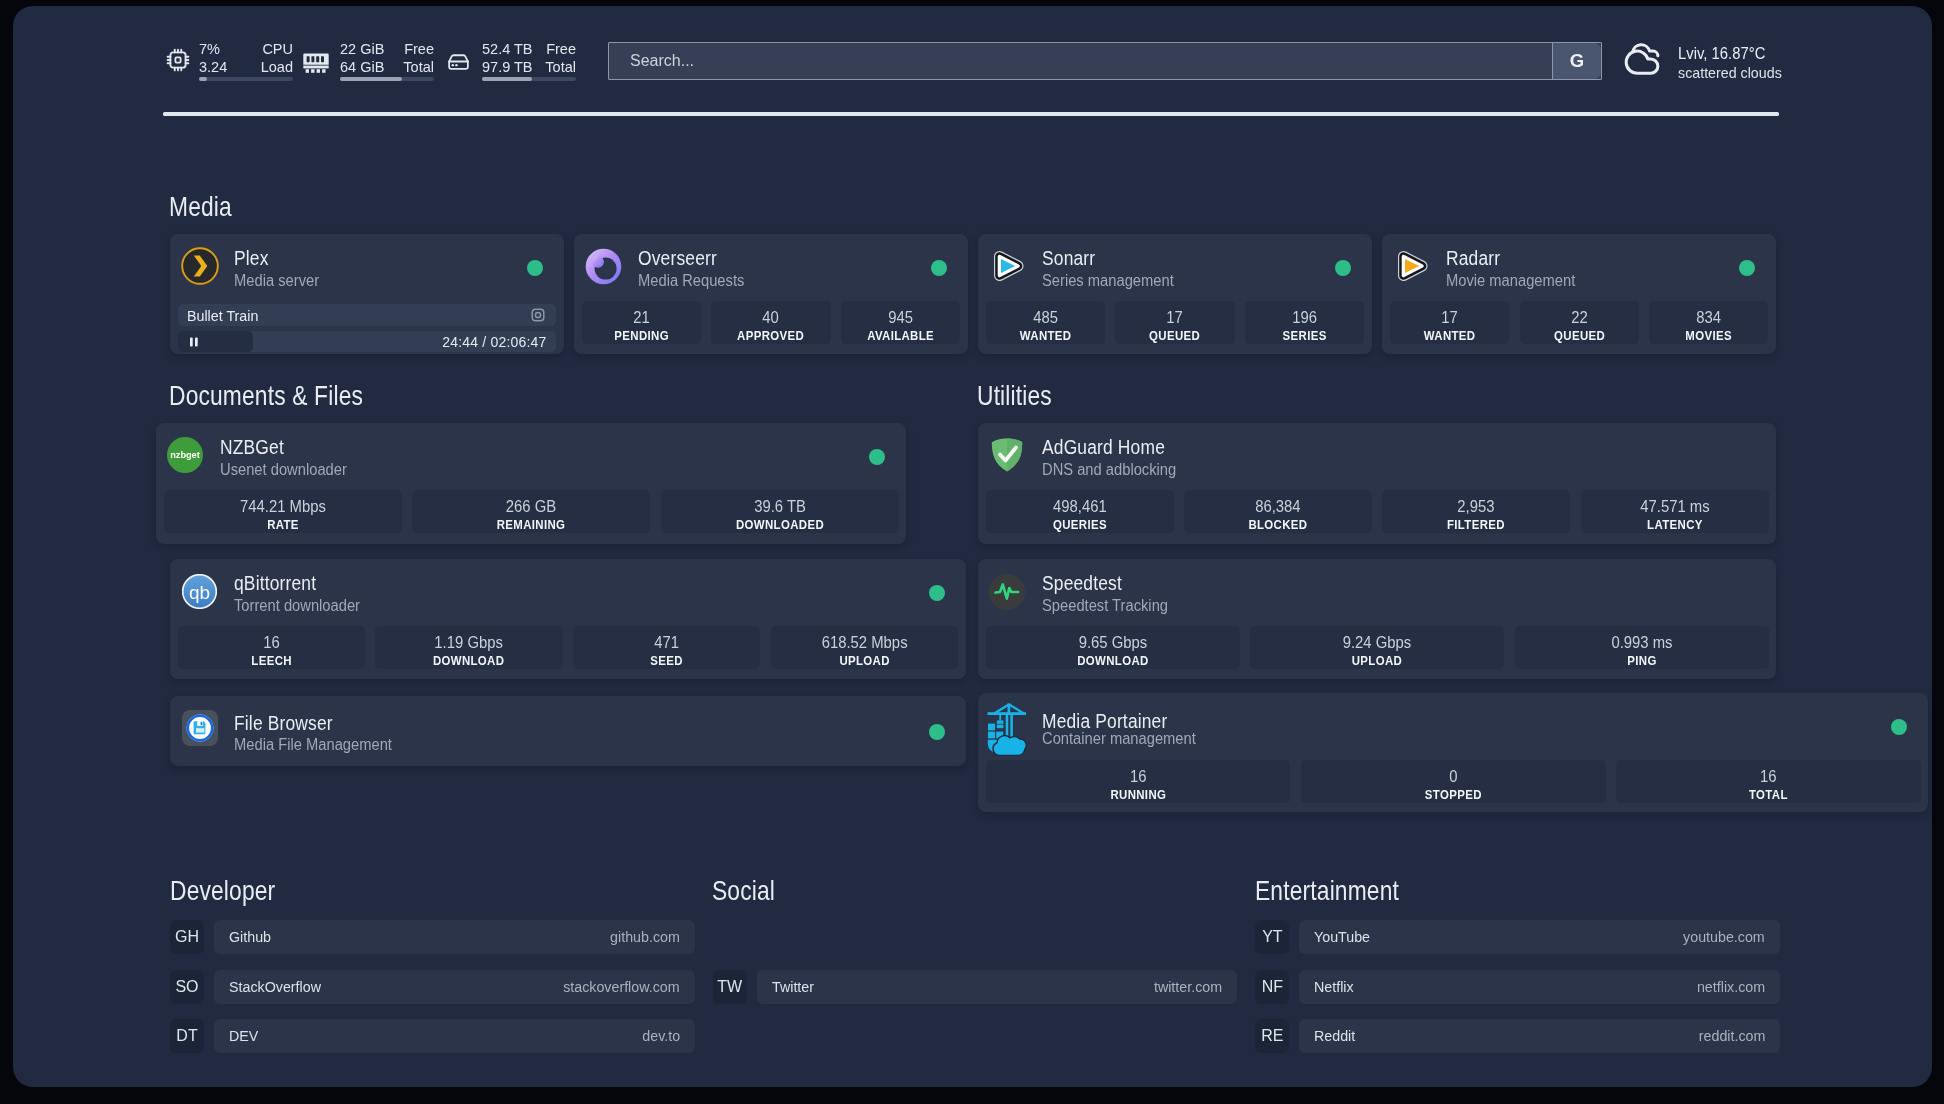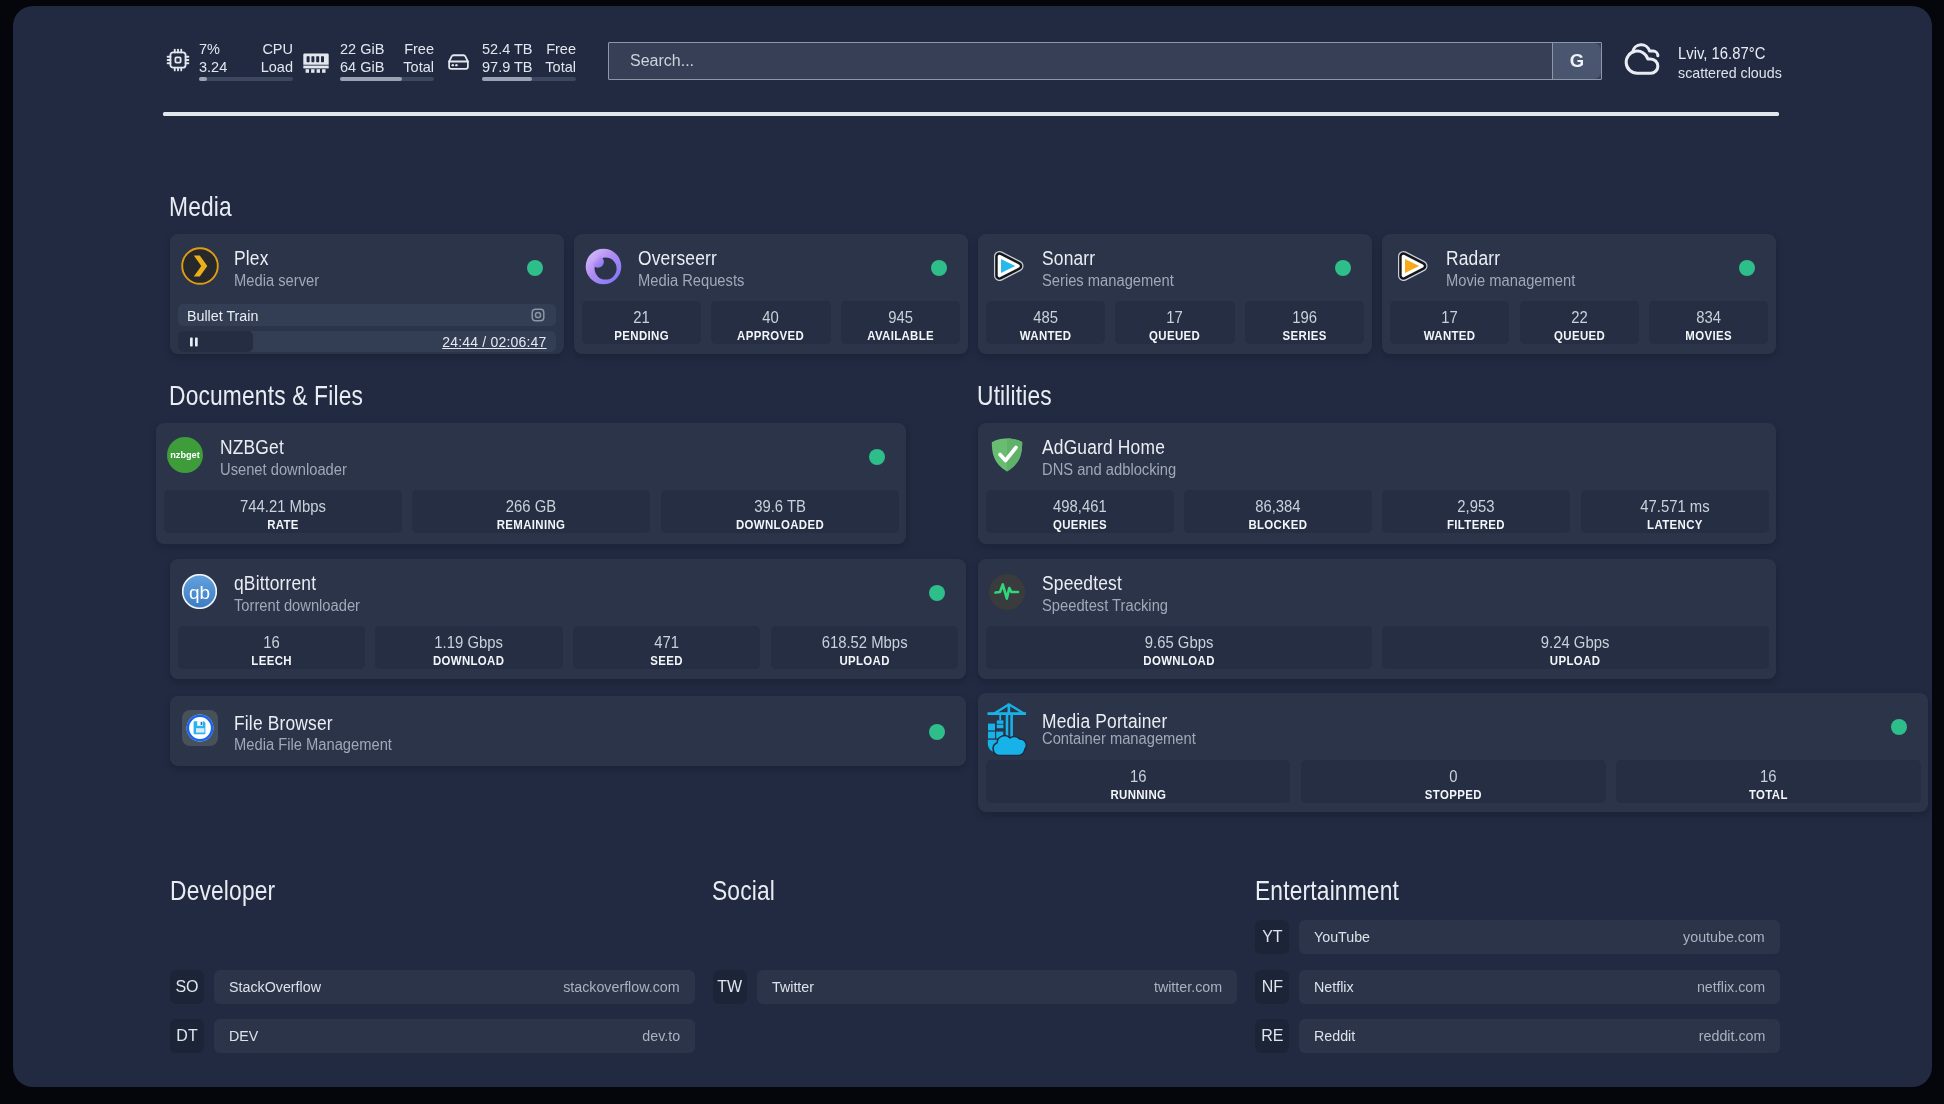--- a/index.html
+++ b/index.html
@@ -37,21 +37,21 @@
   .tiles { position:absolute; left:7.5px; right:7.5px; top:65.5px; height:46px; display:flex; gap:10.5px;align-items:center; }
   .tile { flex:1; background:#252E43; border-radius:5px; text-align:center; overflow:hidden; }
   .tile .v { display:block; margin-top:7px; font-size:16.5px; line-height:19px; color:#c9d1db; transform:scaleX(0.9); }
   .tile .l { display:block; font-size:13px; line-height:17px; font-weight:bold; color:#f3f6f9; letter-spacing:0.4px; transform:scaleX(0.88); }
   .icon36 { position:absolute; left:11px; top:14px; }
 
   
   .prow { position:absolute; left:8px; right:8px; height:22px; border-radius:5px; background:#333D53; }
   .prow .nm { position:absolute; left:9px; top:2.5px; font-size:15.5px; color:#e9edf2; transform:scaleX(0.92); transform-origin:0 50%; }
   .ppill { position:absolute; left:0; top:0; bottom:0; width:75px; border-radius:5px; background:#242D42; }
-  .ptime { position:absolute; right:9px; top:2.5px; font-size:14px; color:#e4eaf1; letter-spacing:0.2px;text-decoration:underline; }
+  .ptime { position:absolute; right:9px; top:2.5px; font-size:14px; color:#e4eaf1; letter-spacing:0.2px; }
 
   
   .bmrow { position:absolute; height:34px; }
   .bmab { position:absolute; left:0; top:0; width:34px; height:34px; border-radius:6px; background:#1C2538;
           display:flex; align-items:center; justify-content:center; font-size:16px; color:#dfe5ec; }
   .bmbar { position:absolute; left:44px; right:0; top:0; height:34px; border-radius:6px; background:#2B3449; }
   .bmbar .n { position:absolute; left:15px; top:8px; font-size:15.5px; color:#dce2e9; transform:scaleX(0.92); transform-origin:0 50%; }
   .bmbar .u { position:absolute; right:15px; top:8px; font-size:15.5px; color:#aab2bf; transform:scaleX(0.92); transform-origin:100% 50%; }
 </style>
 </head>
@@ -384,20 +384,24 @@
     <div class="csub">Speedtest Tracking</div>
     <div class="tiles">
       <div class="tile">
             <span class="v">9.65 Gbps</span>
             <span class="l">DOWNLOAD</span>
           </div>
       <div class="tile">
             <span class="v">9.24 Gbps</span>
             <span class="l">UPLOAD</span>
           </div>
+      <div class="tile">
+            <span class="v">0.993 ms</span>
+            <span class="l">PING</span>
+          </div>
     </div>
   </div>
 
   <div class="card" style="left:978.2px;top:693px;width:950px;height:119px">
     <svg class="icon36" style="left:9px;top:9px" width="40" height="54" viewBox="0 0 40 54" fill="#17B3E8">
       <rect x="0.5" y="10.2" width="38.5" height="2.8"></rect>
       <rect x="20.5" y="1.4" width="2.7" height="9.5"></rect>
       <path d="M21.8 2.4 L7.2 11.4" stroke="#17B3E8" stroke-width="2.3" fill="none"></path>
       <path d="M22.1 2.4 L36.8 11.4" stroke="#17B3E8" stroke-width="2.3" fill="none"></path>
       <rect x="18.7" y="13" width="2.6" height="28.5"></rect>
@@ -427,20 +431,27 @@
             <span class="v">16</span>
             <span class="l">TOTAL</span>
           </div>
     </div>
   </div>
 
   <div class="stitle" style="left:170px;top:874px">Developer</div>
   <div class="stitle" style="left:712px;top:874px">Social</div>
   <div class="stitle" style="left:1255px;top:874px">Entertainment</div>
 
+  <div class="bmrow" style="left:170px;top:920px;width:524.7px">
+    <div class="bmab">GH</div>
+    <div class="bmbar">
+          <span class="n">Github</span>
+          <span class="u">github.com</span>
+        </div>
+  </div>
   <div class="bmrow" style="left:170px;top:969.5px;width:524.7px">
     <div class="bmab">SO</div>
     <div class="bmbar">
           <span class="n">StackOverflow</span>
           <span class="u">stackoverflow.com</span>
         </div>
   </div>
   <div class="bmrow" style="left:170px;top:1019px;width:524.7px">
     <div class="bmab">DT</div>
     <div class="bmbar">

